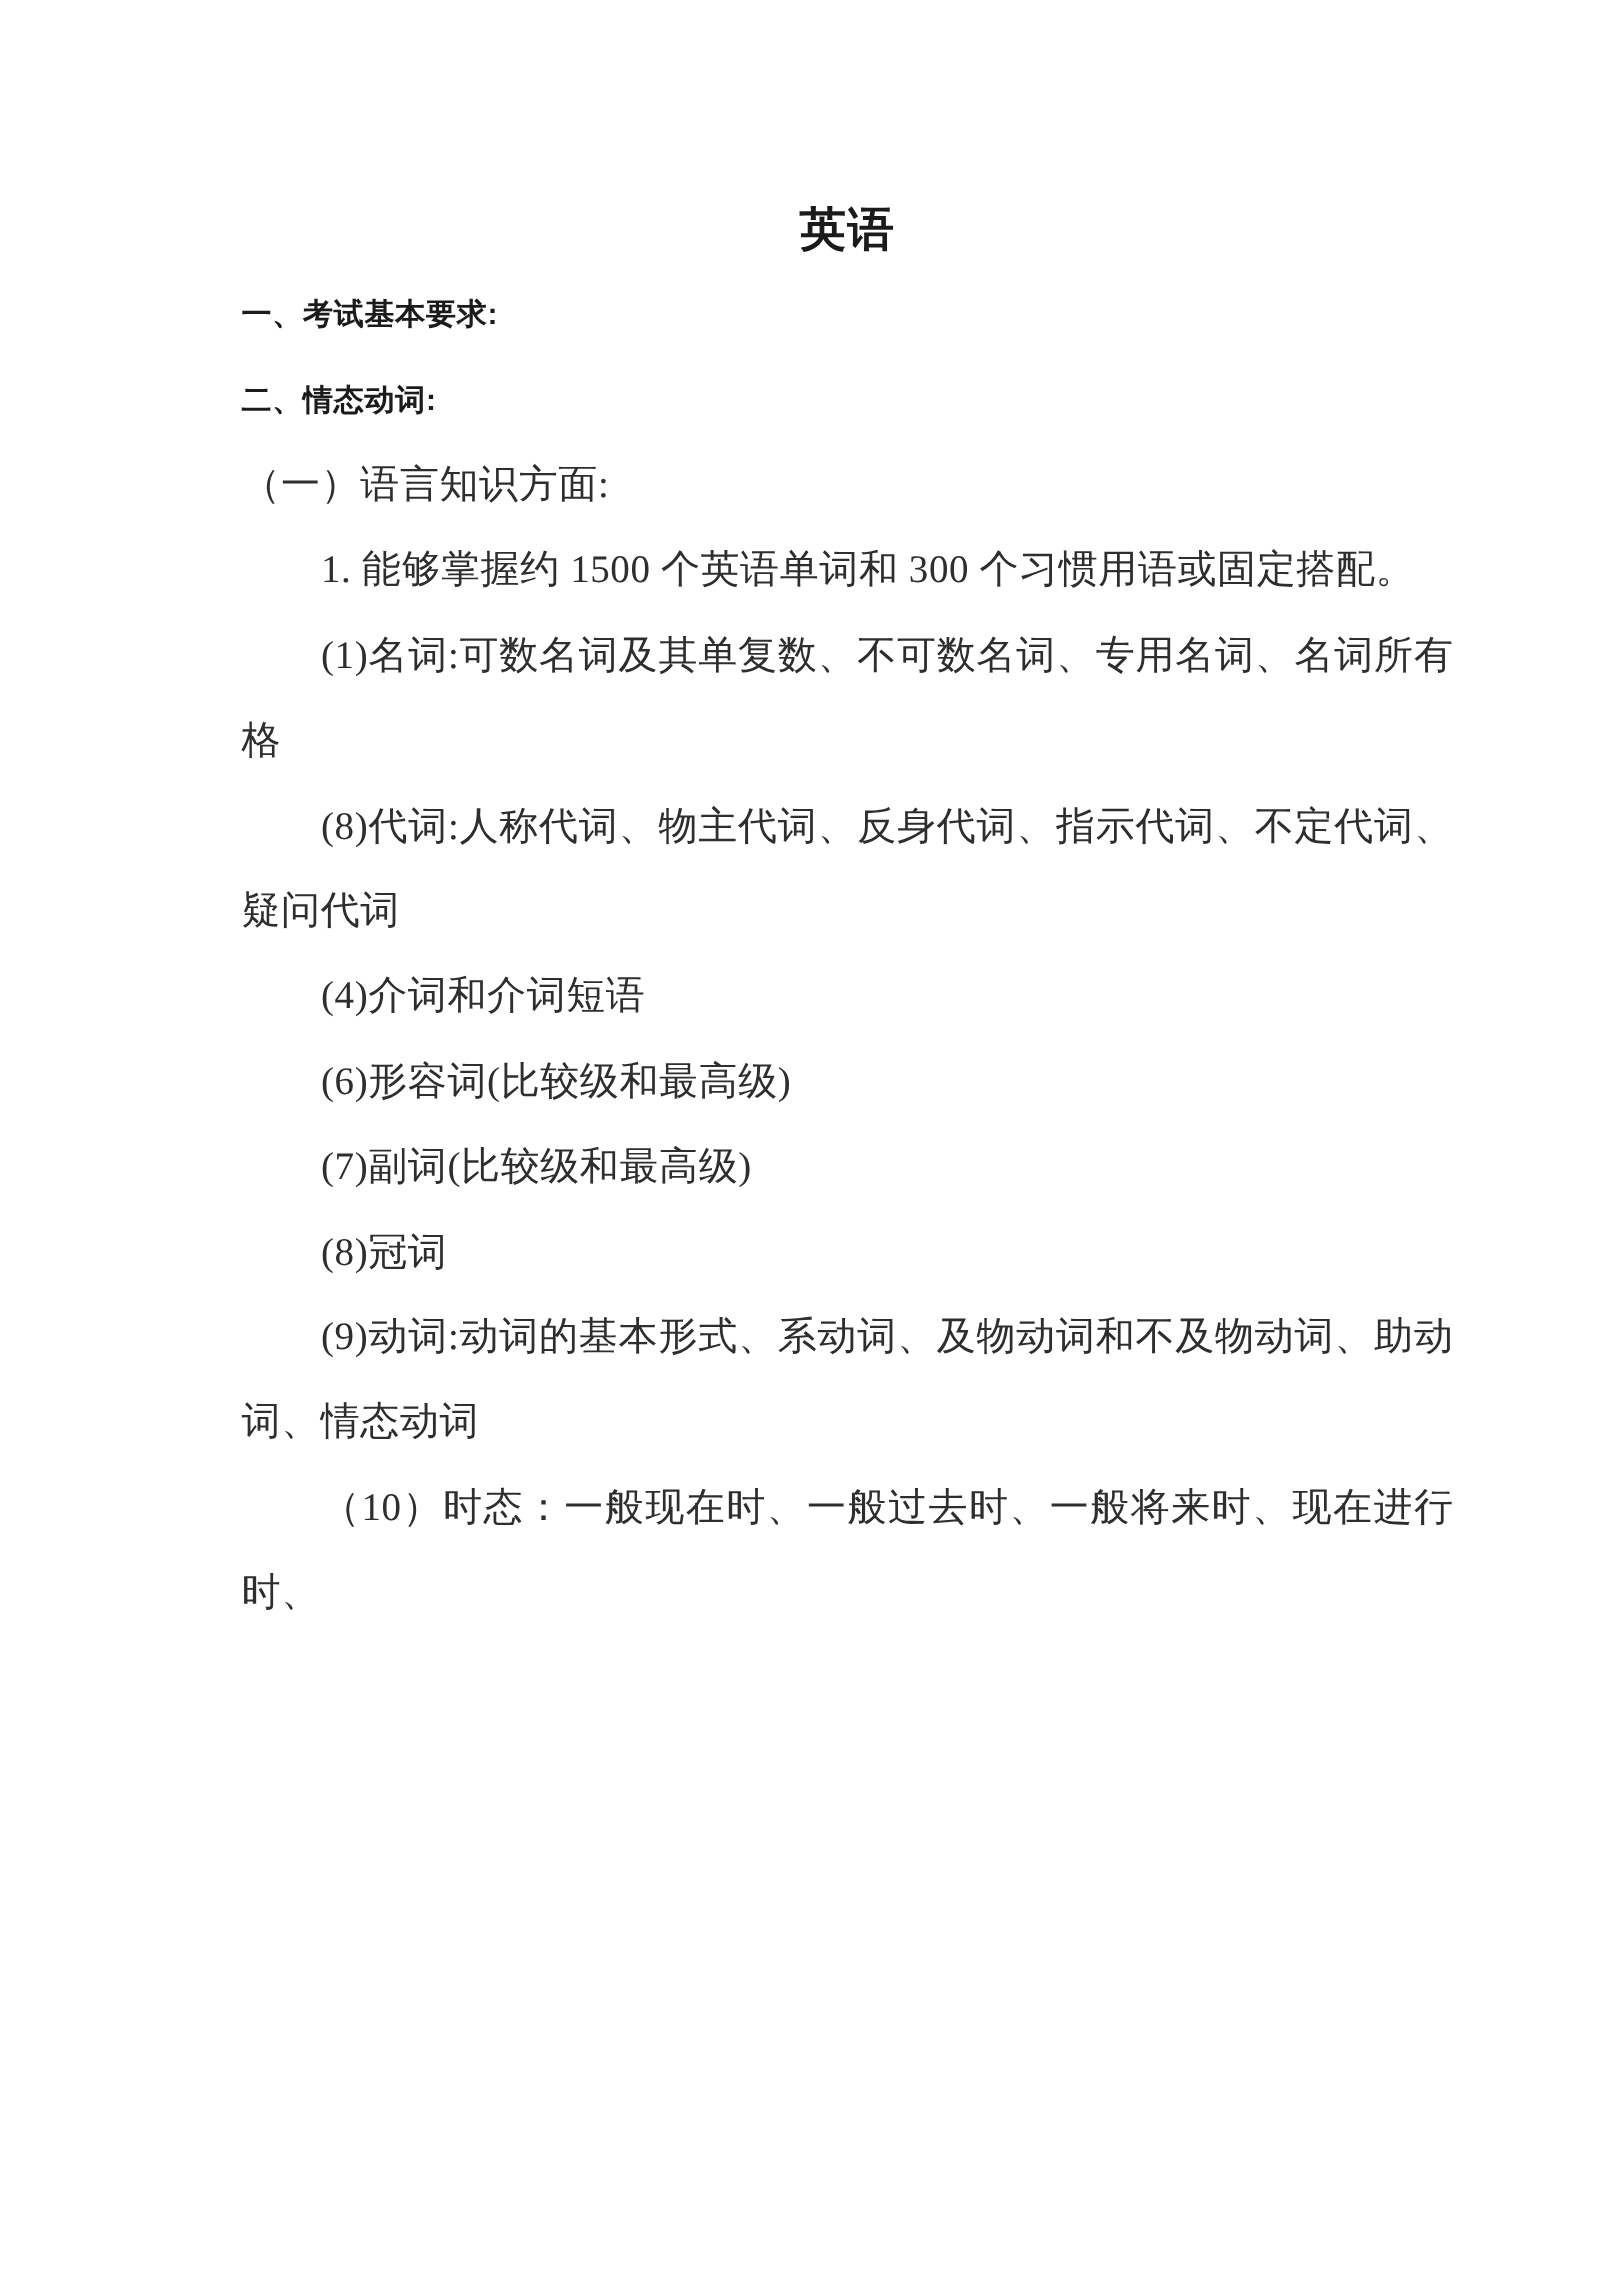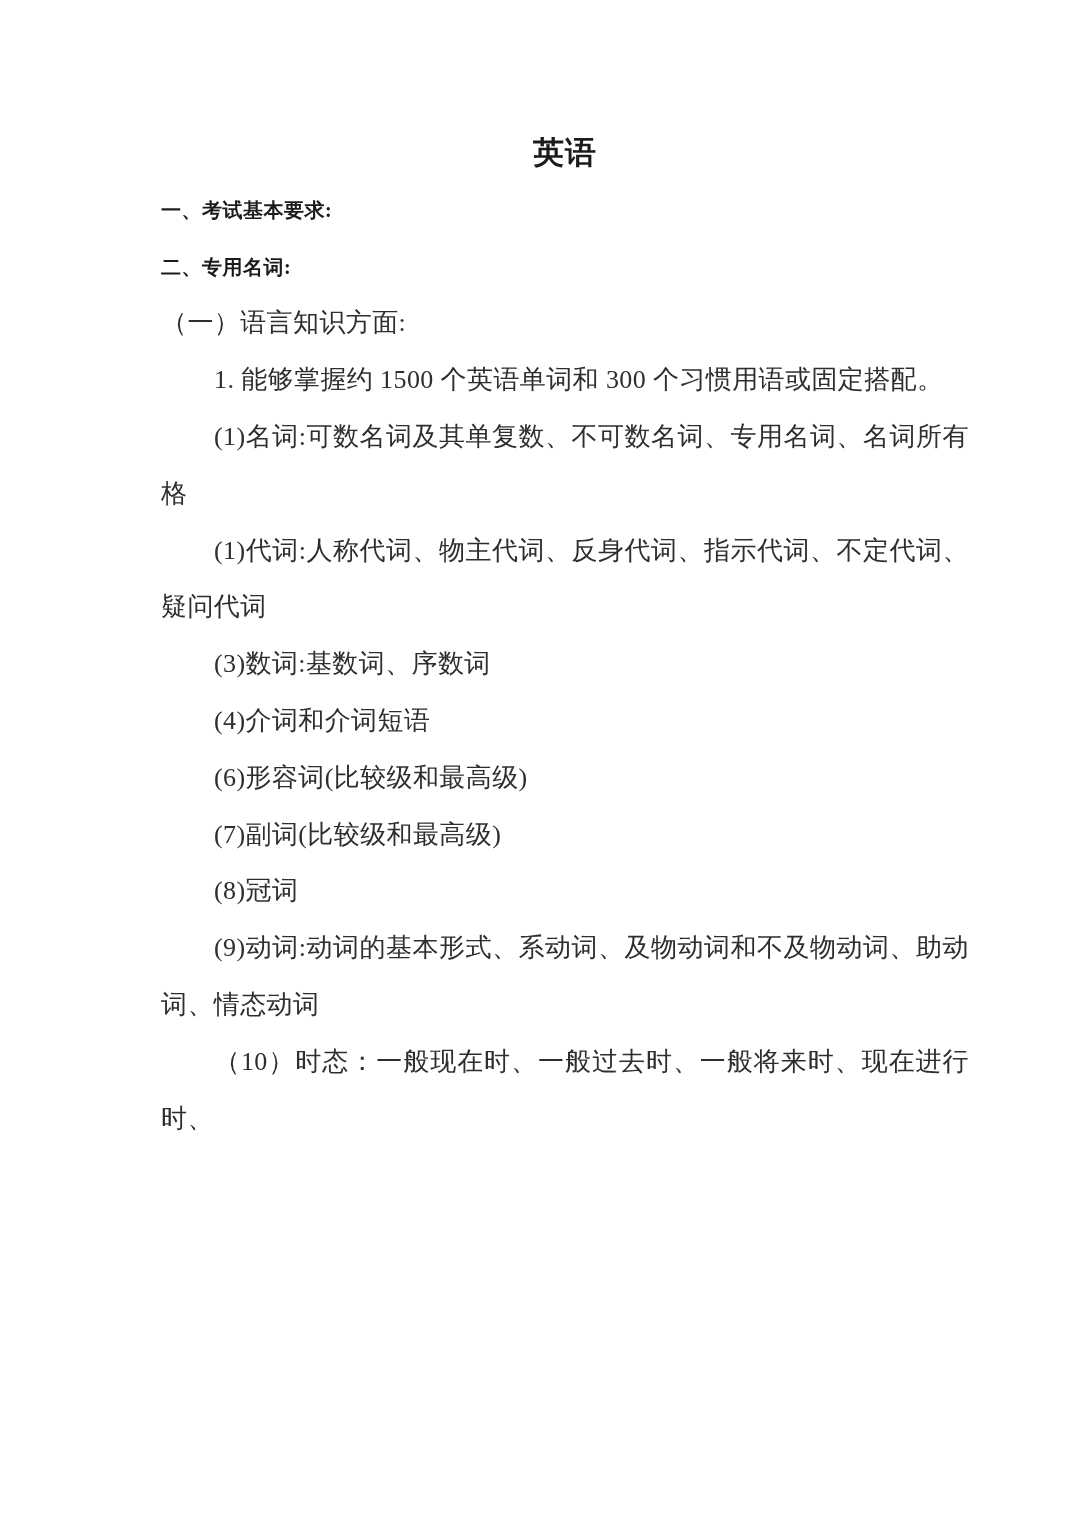--- a/index.html
+++ b/index.html
@@ -23,21 +23,21 @@
   .doc {
     position: absolute;
     left: 161px;
     top: 125px;
     width: 808px;
     font-size: 26px;
     line-height: 56.8px;
     letter-spacing: 0.4px;
     text-align: justify;
   }
-  .doc p { margin: 0; font-family: Liberation Serif, serif; }
+  .doc p { margin: 0; }
   .title {
     text-align: center;
     font-family: "Liberation Sans", "DejaVu Sans", sans-serif;
     font-weight: bold;
     font-size: 31px;
     color: var(--heading);
     letter-spacing: 1px;
   }
   .heading {
     font-family: "Liberation Sans", "DejaVu Sans", sans-serif;
@@ -52,32 +52,31 @@
 </head>
 <body>
 
 <div class="page">
   <div class="doc">
     <p class="title">英语</p>
 
     <p class="heading">一、考试基本要求:</p>
 
 
-    <p class="heading">二、专用名词:</p>
+    <p class="heading">二、情态动词:</p>
 
     <p>（一）语言知识方面:</p>
 
     <p class="indent">1. 能够掌握约 1500 个英语单词和 300 个习惯用语或固定搭配。</p>
 
 
     <p class="indent">(1)名词:可数名词及其单复数、不可数名词、专用名词、名词所有格</p>
 
-    <p class="indent">(1)代词:人称代词、物主代词、反身代词、指示代词、不定代词、疑问代词</p>
+    <p class="indent">(8)代词:人称代词、物主代词、反身代词、指示代词、不定代词、疑问代词</p>
 
-    <p class="indent">(3)数词:基数词、序数词</p>
 
     <p class="indent">(4)介词和介词短语</p>
 
 
     <p class="indent">(6)形容词(比较级和最高级)</p>
 
     <p class="indent">(7)副词(比较级和最高级)</p>
 
     <p class="indent">(8)冠词</p>
 

